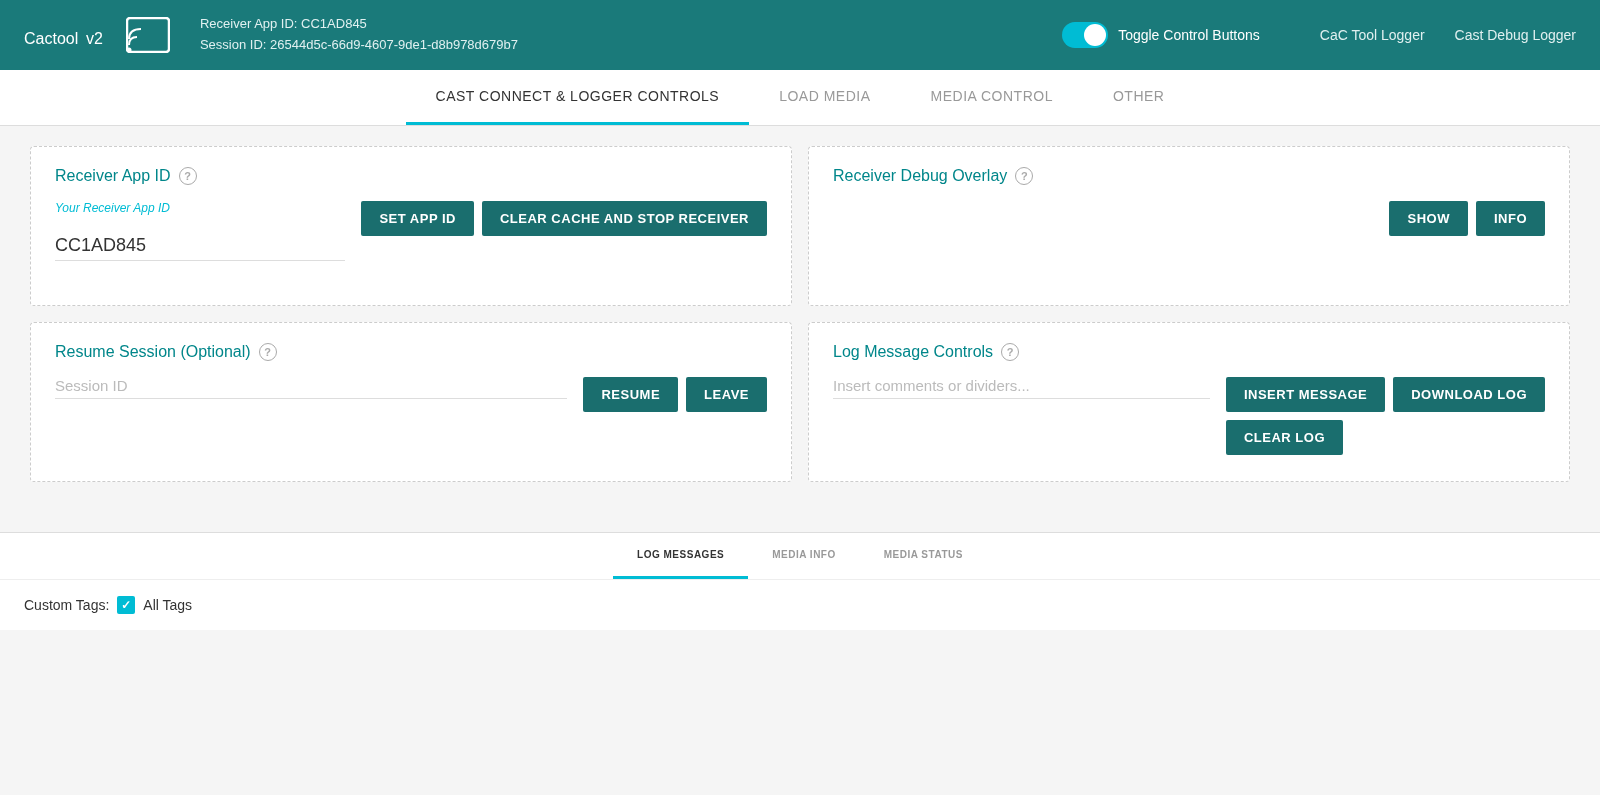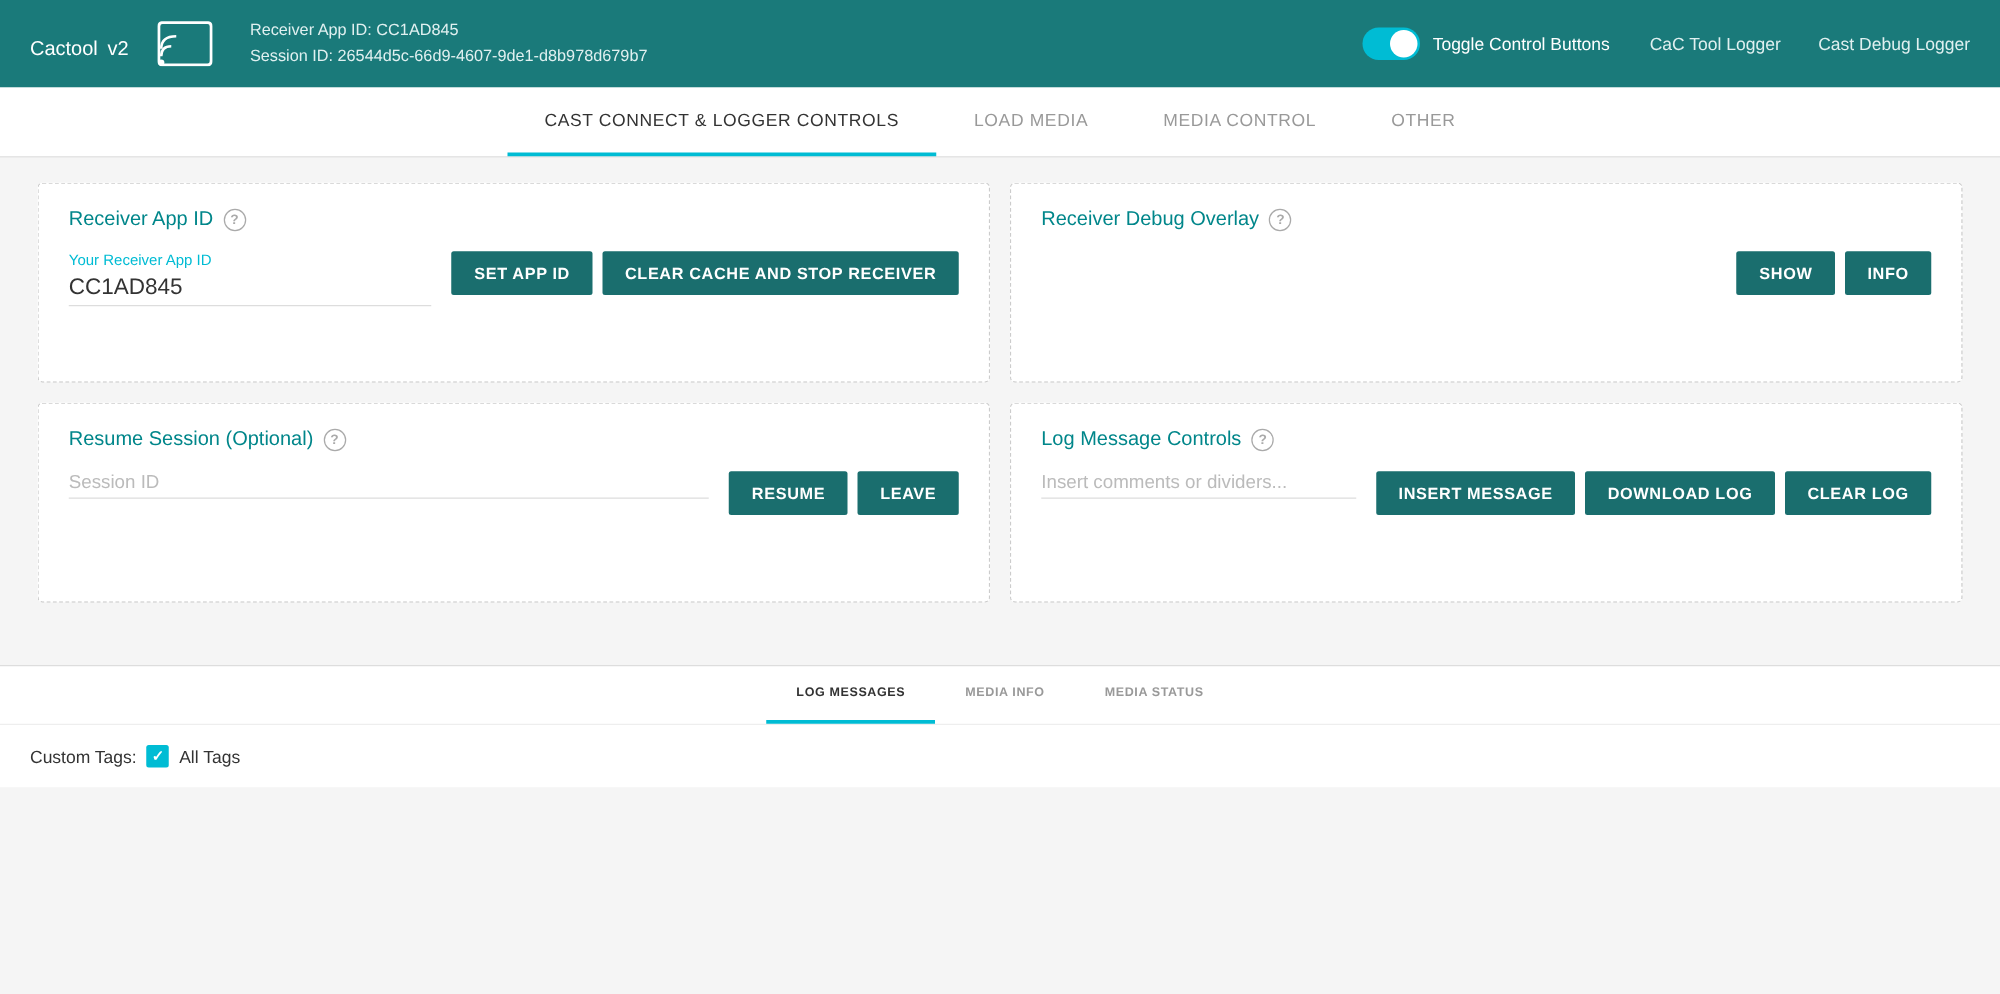--- a/index.html
+++ b/index.html
@@ -33,21 +33,21 @@
       font-size: 13px;
       line-height: 1.6;
     }
     .header-info div {
       color: #e0f0f0;
     }
     .toggle-section {
       display: flex;
       align-items: center;
       gap: 10px;
-      margin-right: 32px;
+      margin-right: 60px;
       text-align: center;
     }
     .toggle-switch {
       width: 46px;
       height: 26px;
       background: #00bcd4;
       border-radius: 13px;
       position: relative;
       cursor: pointer;
     }
@@ -147,21 +147,22 @@
       align-items: flex-start;
       justify-content: space-between;
       gap: 16px;
     }
     .card-input-section {
       flex: 1;
     }
     .input-label {
       font-size: 12px;
       color: #00bcd4;
-      margin-bottom: 4px;
+      margin-bottom: 20px;
+      font-style: italic;
     }
     .input-value {
       font-size: 18px;
       color: #333;
       border-bottom: 1px solid #ddd;
       padding-bottom: 4px;
       min-width: 200px;
     }
     .text-input {
       border: none;
@@ -257,20 +258,21 @@
     .log-card-body {
       display: flex;
       align-items: flex-start;
       gap: 16px;
     }
     .log-input-section {
       flex: 1;
     }
     .log-buttons {
       display: flex;
+      flex-direction: column;
       gap: 8px;
     }
     .log-buttons-top {
       display: flex;
       gap: 8px;
     }
   </style>
 </head>
 <body>
 

